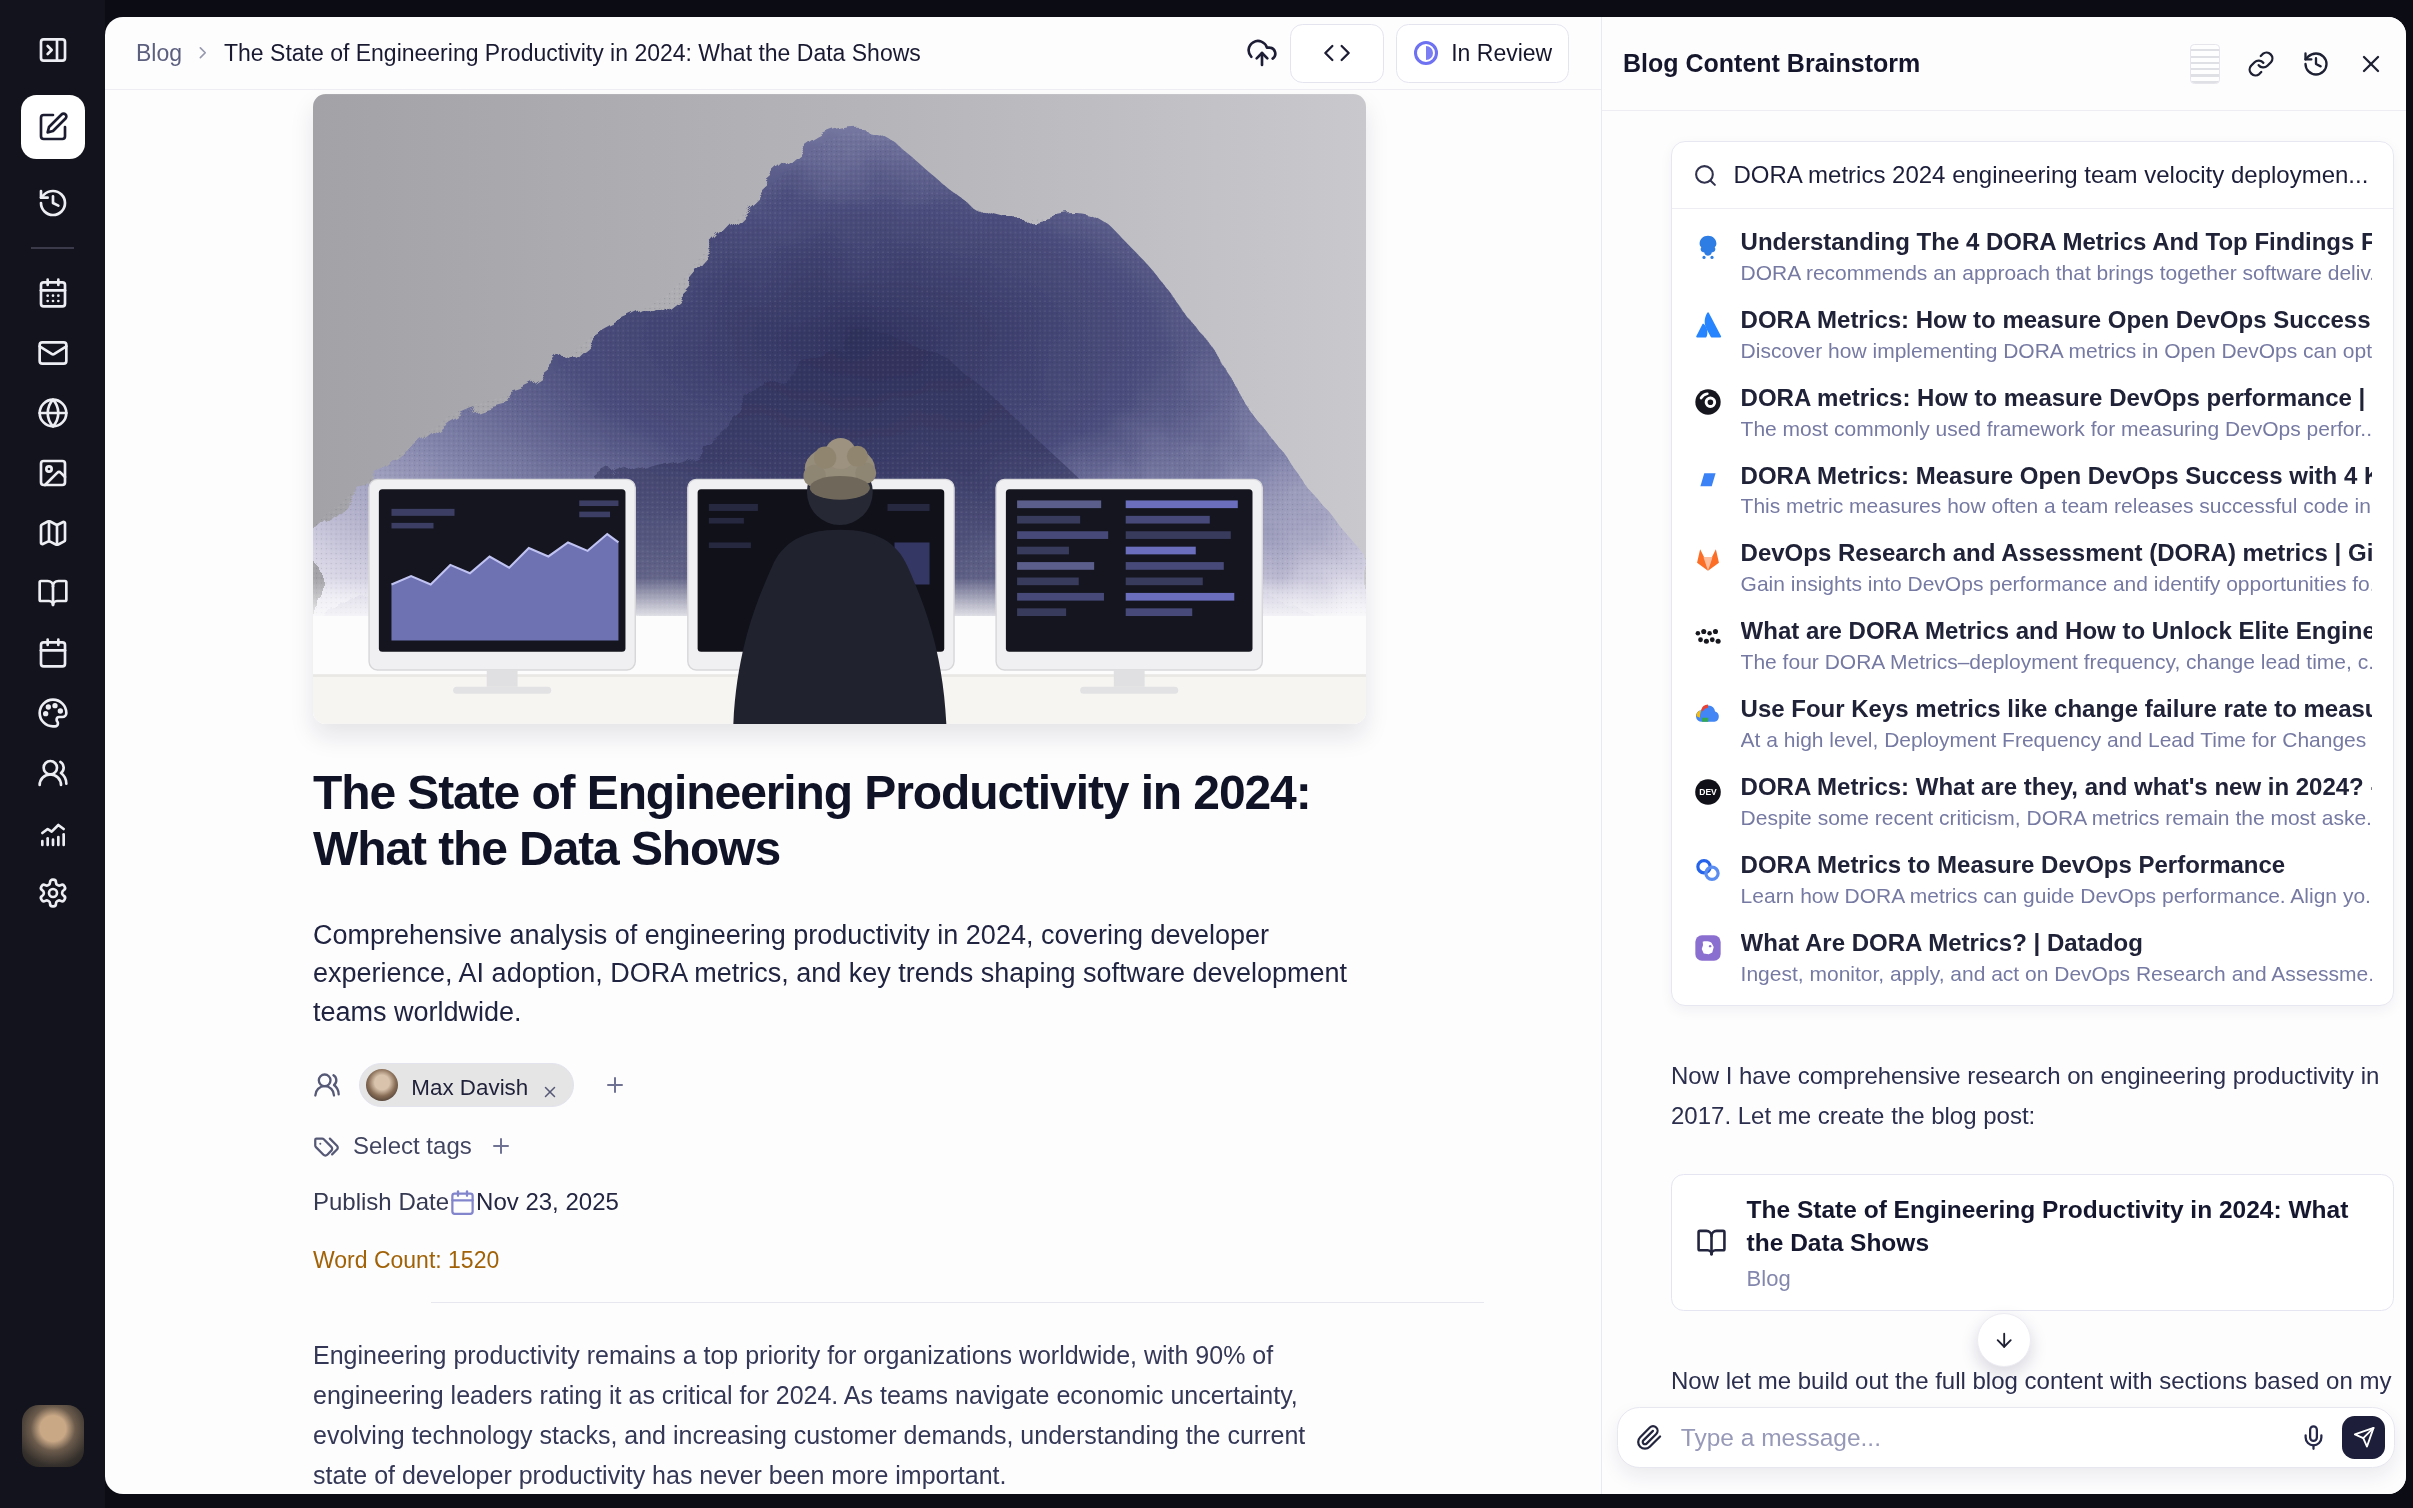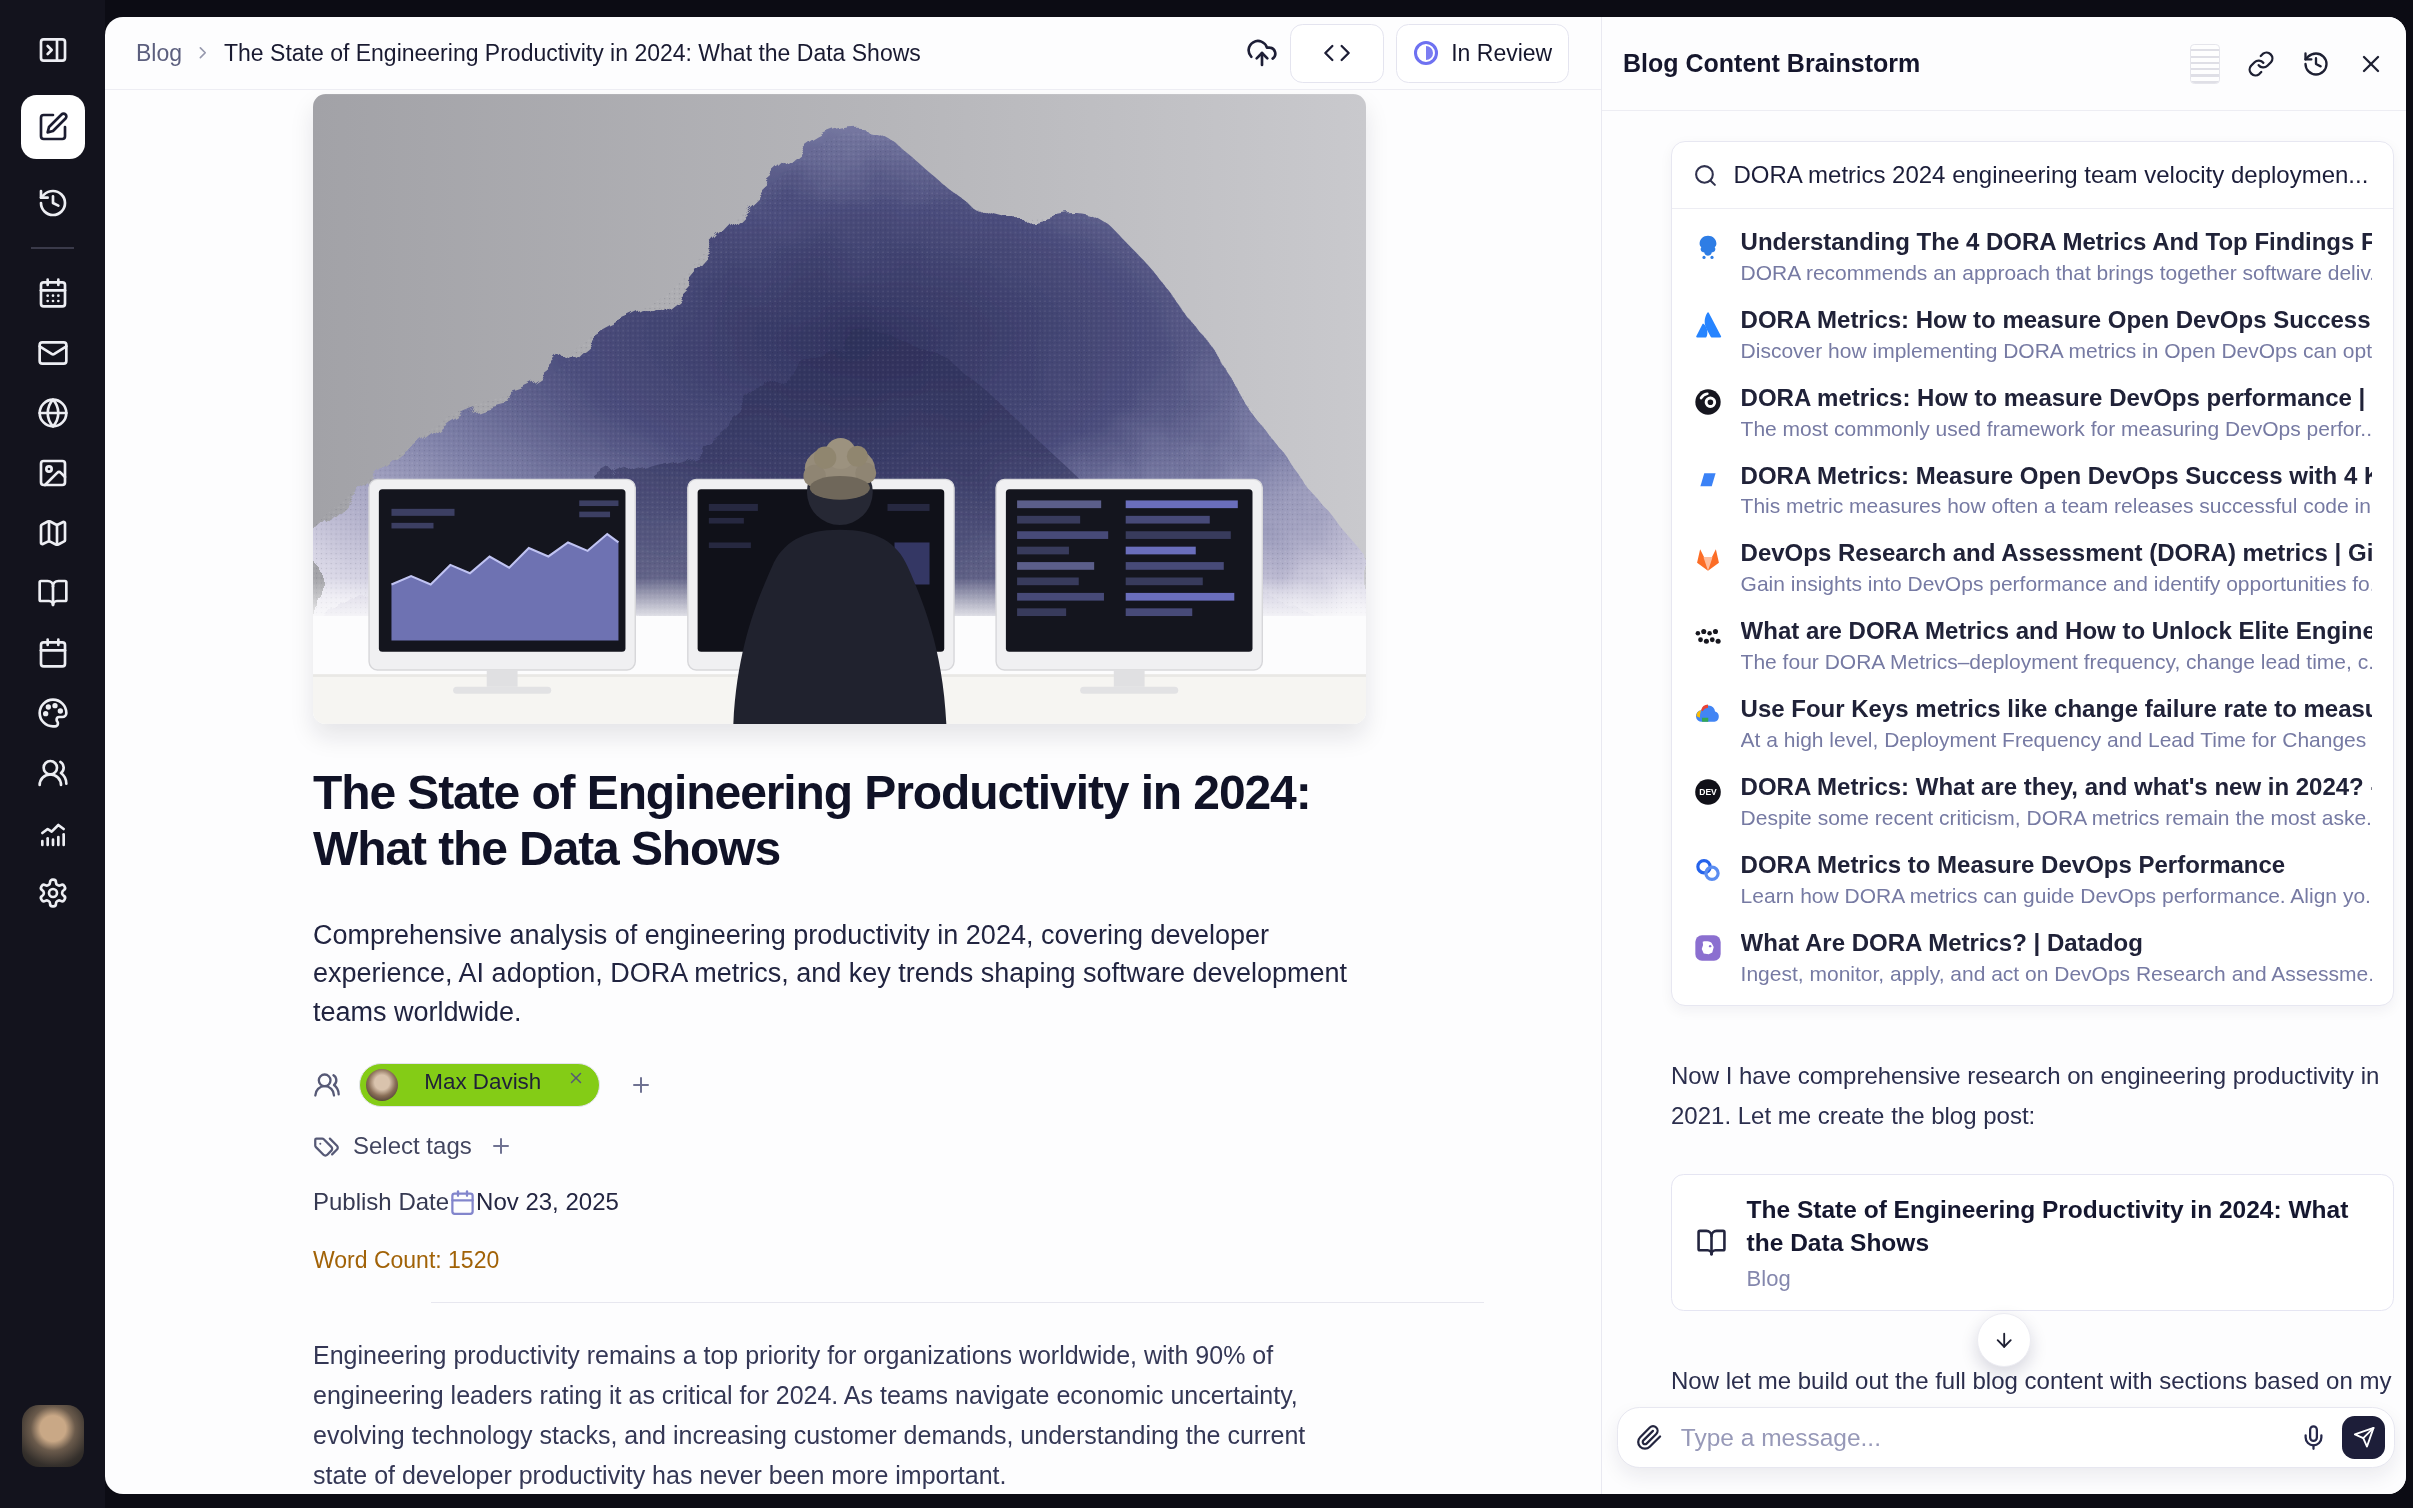--- a/index.html
+++ b/index.html
@@ -39,21 +39,21 @@
   .status-label{font-size:23px;color:#15162c;font-weight:500;white-space:nowrap}
 
   
   .doc{flex:1;overflow:hidden;padding:4.2px 0 0 208px}
   .hero{width:1053px;height:630px;border-radius:12.6px;overflow:hidden;box-shadow:0 12.6px 25px rgba(15,15,40,.10)}
   .doc-title{margin-top:41px;width:1053px;font-size:48px;line-height:1.17;font-weight:700;color:#101226;letter-spacing:-1.1px}
   .doc-desc{margin-top:38px;width:1053px;font-size:27px;line-height:1.43;color:#212440}
   .row{display:flex;align-items:center;width:1053px}
   .author-row{margin-top:32px;gap:18px}
   .cic-muted{width:28px;height:28px;color:#565976;flex:0 0 auto}
-  .chip{display:flex;align-items:flex-start;gap:26px;border:1.4px solid #e3e3ee;border-radius:700px;padding:4.9px 14px 4.9px 6.3px;background:#84cc16;cursor:pointer}
+  .chip{display:flex;align-items:flex-end;gap:13px;border:1.4px solid #e3e3ee;border-radius:700px;padding:4.9px 14px 4.9px 6.3px;background:#e5e5e5;cursor:pointer}
   .chip-avatar{width:32px;height:32px;border-radius:50%;background:radial-gradient(circle at 50% 42%,#d9c3ad 0 30%,#8a6f58 55%,#3a2f28 90%)}
   .chip-name{font-size:22.4px;color:#1f2039;font-weight:500;white-space:nowrap}
   .chip-x{width:18px;height:18px;color:#555876;cursor:pointer}
   .plus-ic{width:24px;height:24px;color:#6f7292;cursor:pointer;margin-left:11.2px}
   .tags-row{margin-top:25px;gap:13px}
   .tags-label{font-size:24px;color:#42455f;cursor:pointer}
   .meta-row{margin-top:28px;}
   .meta-label{font-size:24px;color:#363952}
   .cal-ic{width:27px;height:27px;color:#8285cc}
   .meta-value{font-size:24px;color:#232541;font-weight:500;cursor:pointer}
@@ -622,21 +622,21 @@
                 <use href="#fav-datadog"></use>
               </svg>
     <span class="r-txt">
       <span class="r-title" style="display:block">What Are DORA Metrics? | Datadog</span>
       <span class="r-snippet" style="display:block">Ingest, monitor, apply, and act on DevOps Research and Assessme...</span>
     </span>
   </div>
 </div>
       </div>
 
-      <p class="a-msg">Now I have comprehensive research on engineering productivity in 2021. Let me create the blog post:</p>
+      <p class="a-msg">Now I have comprehensive research on engineering productivity in 2017. Let me create the blog post:</p>
 
       <div class="artifact">
         <span class="art-ic">
           <svg viewBox="0 0 24 24" class="stroke-ic">
               <path d="M12 7v14"></path>
               <path d="M3 18a1 1 0 0 1-1-1V4a1 1 0 0 1 1-1h5a4 4 0 0 1 4 4 4 4 0 0 1 4-4h5a1 1 0 0 1 1 1v13a1 1 0 0 1-1 1h-6a3 3 0 0 0-3 3 3 3 0 0 0-3-3z"></path>
             </svg>
         </span>
         <span class="r-txt">
           <span class="art-title" style="display:block">The State of Engineering Productivity in 2024: What the Data Shows</span>

